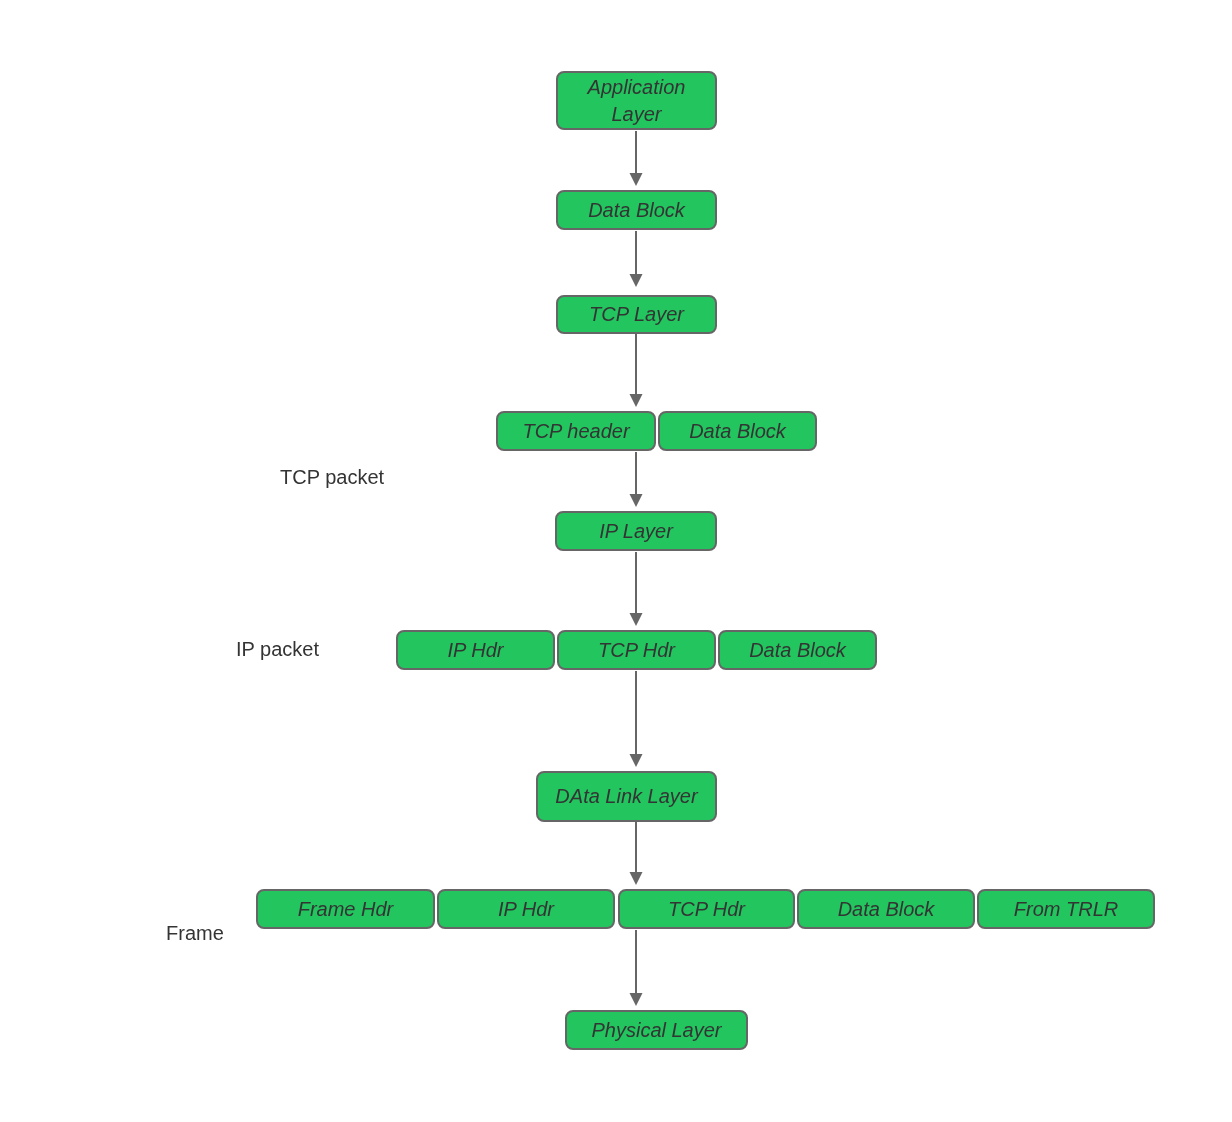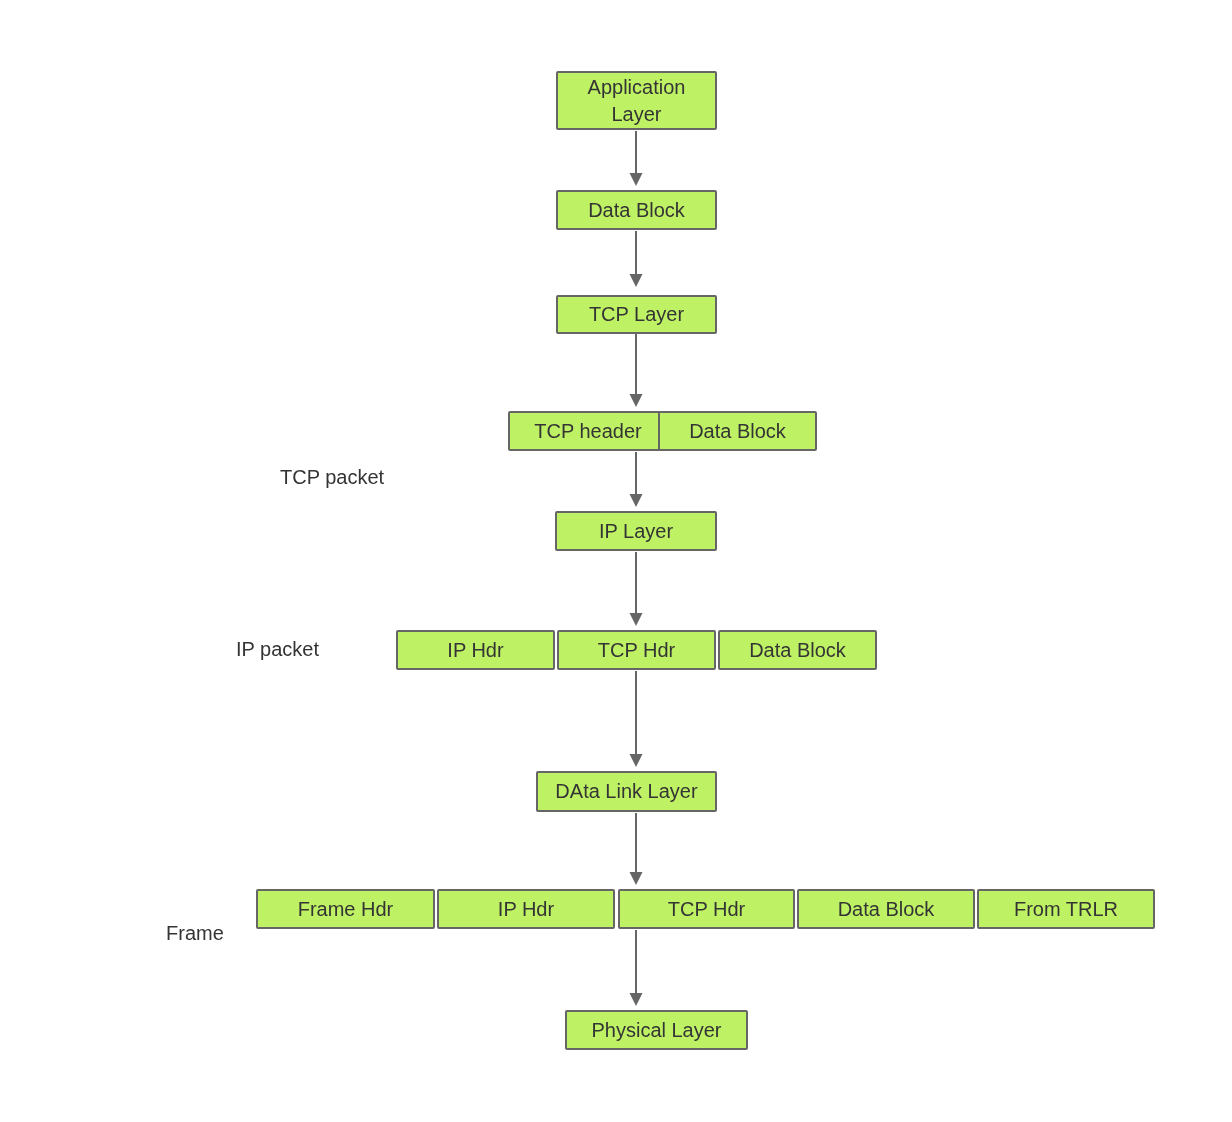--- a/index.html
+++ b/index.html
@@ -21,30 +21,31 @@
     top: 0;
     pointer-events: none;
   }
   .arrow { color: var(--arrow, #666666); }
   .arrow line { stroke: currentColor; stroke-width: 2; }
   .arrow polygon { fill: currentColor; }
   .node {
     position: absolute;
     box-sizing: border-box;
     border: 2px solid var(--border, #666666);
-    border-radius: 2px;
-    background: #bef264;
+    border-radius: 8px;
+    background: #22c55e;
     display: flex;
     align-items: center;
     justify-content: center;
     font-size: 20px;
     line-height: 1.35;
     color: var(--text, #343434);
     text-align: center;
     white-space: normal;
+    font-style: italic;
   }
   .row-label {
     position: absolute;
     font-size: 20px;
     color: var(--text, #343434);
     white-space: nowrap;
   }
 </style>
 </head>
 <body>
@@ -92,21 +93,21 @@
 
   <div class="node" style="left:556px; top:190px; width:161px; height:40px;">
     <span>Data Block</span>
   </div>
 
   <div class="node" style="left:556px; top:295px; width:161px; height:39px;">
     <span>TCP Layer</span>
   </div>
 
   <div class="row-label" style="left:280px; top:418px;margin-top:48px;">TCP packet</div>
-  <div class="node" style="left:508px; top:411px; width:160px; height:40px;">
+  <div class="node" style="left:496px; top:411px; width:160px; height:40px;">
     <span>TCP header</span>
   </div>
   <div class="node" style="left:658px; top:411px; width:159px; height:40px;">
     <span>Data Block</span>
   </div>
 
   <div class="node" style="left:555px; top:511px; width:162px; height:40px;">
     <span>IP Layer</span>
   </div>
 
@@ -114,21 +115,21 @@
   <div class="node" style="left:396px; top:630px; width:159px; height:40px;">
     <span>IP Hdr</span>
   </div>
   <div class="node" style="left:557px; top:630px; width:159px; height:40px;">
     <span>TCP Hdr</span>
   </div>
   <div class="node" style="left:718px; top:630px; width:159px; height:40px;">
     <span>Data Block</span>
   </div>
 
-  <div class="node" style="left:536px; top:771px; width:181px; height:41px;">
+  <div class="node" style="left:536px; top:771px; width:181px; height:51px;">
     <span>DAta Link Layer</span>
   </div>
 
   <div class="row-label" style="left:166px; top:898px;margin-top:24px;">Frame</div>
   <div class="node" style="left:256px; top:889px; width:179px; height:40px;">
     <span>Frame Hdr</span>
   </div>
   <div class="node" style="left:437px; top:889px; width:178px; height:40px;">
     <span>IP Hdr</span>
   </div>

